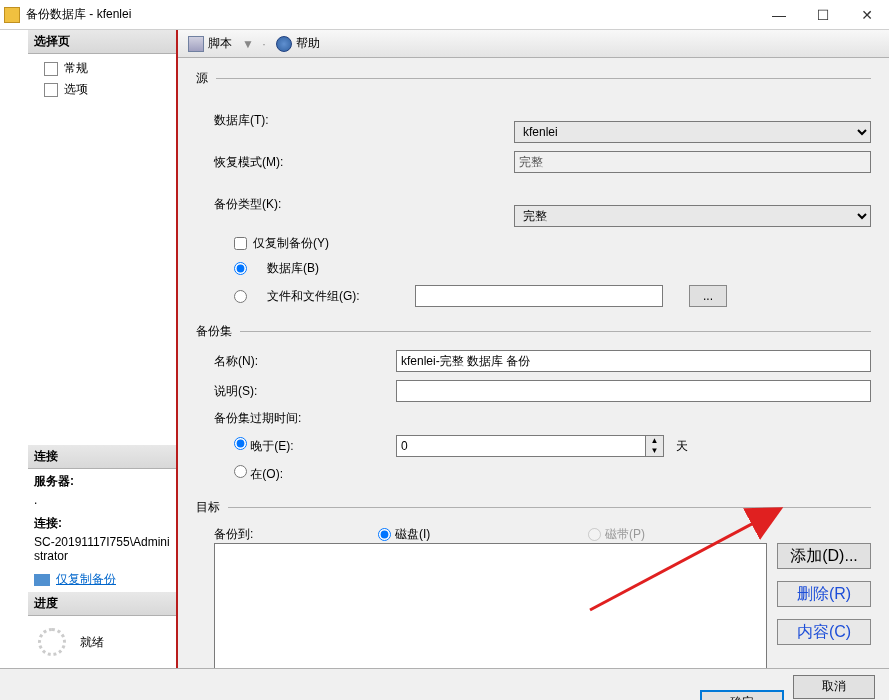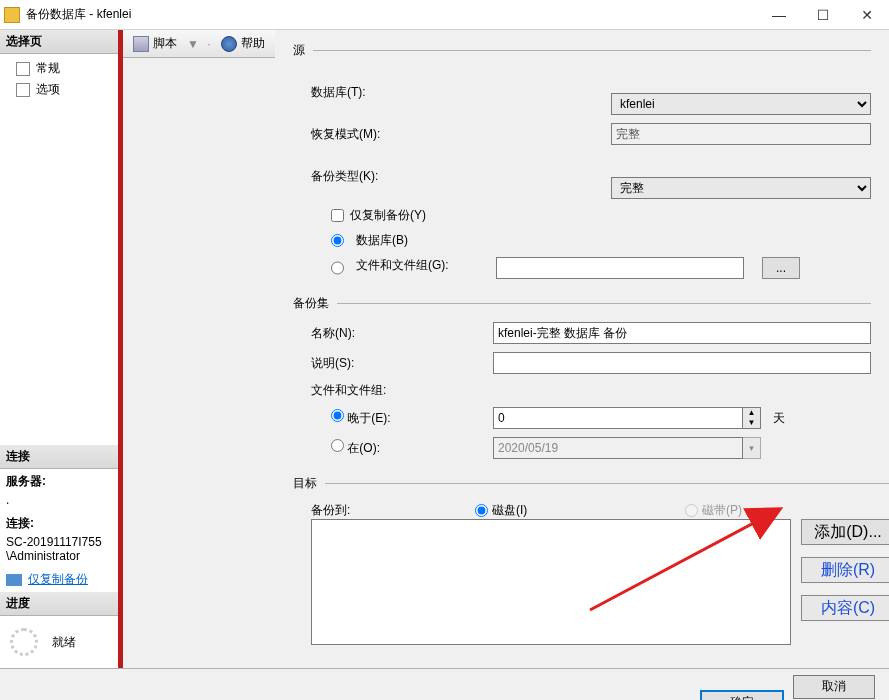--- a/index.html
+++ b/index.html
@@ -6,37 +6,37 @@
 body { background: #fff; width: 889px; height: 700px; overflow: hidden; position: relative; }
 
 .titlebar { height: 30px; background: #fff; border-bottom: 1px solid #d0d0d0; display: flex; align-items: center; padding-left: 4px; }
 .titlebar .icon { width: 16px; height: 16px; background: #f0c040; border: 1px solid #c09020; margin-right: 6px; }
 .titlebar .title { flex: 1; }
 .titlebar .win-btns { display: flex; }
 .titlebar .win-btn { width: 44px; height: 26px; display: flex; align-items: center; justify-content: center; font-size: 14px; color: #333; }
 
 .body { display: flex; height: 638px; }
 
-.left-panel { width: 178px; border-right: 5px solid #b91c1c; display: flex; flex-direction: column; }
+.left-panel { width: 178px; border-right: 2px solid #b91c1c; display: flex; flex-direction: column; padding-left: 28px; }
 .left-section-header { background: linear-gradient(#e8e8e8, #d8d8d8); border-bottom: 1px solid #b0b0b0; padding: 3px 6px; font-weight: bold; }
 .left-section { padding: 4px 6px; flex-shrink: 0; }
 .left-section.grow { flex: 1; }
 .nav-item { display: flex; align-items: center; padding: 2px 0 2px 10px; }
 .nav-item .page-icon { width: 14px; height: 14px; border: 1px solid #888; background: #fff; margin-right: 6px; display: inline-block; }
 
 .conn-label { font-weight: bold; margin-bottom: 3px; }
 .conn-value { margin-bottom: 8px; word-break: break-all; }
 .conn-link { display: flex; align-items: center; margin-top: 6px; }
 .conn-link .net-icon { width: 16px; height: 12px; background: #5090d0; margin-right: 6px; display: inline-block; }
 .conn-link a { color: #0066cc; text-decoration: underline; cursor: pointer; }
 
 .progress-row { display: flex; align-items: center; padding: 8px 4px; }
 .progress-spinner { width: 28px; height: 28px; border: 3px dotted #ccc; border-radius: 50%; margin-right: 14px; }
 
-.right-panel { flex: 1; display: flex; flex-direction: row; background: #f0f0f0; }
+.right-panel { flex: 1; display: flex; flex-direction: column; background: #f0f0f0; }
 .toolbar { height: 28px; background: linear-gradient(#f8f8f8, #e4e4e4); border-bottom: 1px solid #b0b0b0; display: flex; align-items: center; padding: 0 6px; gap: 4px; }
 .toolbar-btn { display: flex; align-items: center; gap: 4px; padding: 2px 4px; cursor: pointer; }
 .toolbar-btn .ticon { width: 16px; height: 16px; display: inline-block; }
 .ticon.script { background: linear-gradient(#d0d0e0, #a0a0c0); border: 1px solid #7080a0; }
 .ticon.help { background: radial-gradient(#6090d0, #3060a0); border-radius: 50%; border: 1px solid #204080; }
 .toolbar .sep { color: #888; padding: 0 2px; }
 
 .content { flex: 1; padding: 12px 18px 0 18px; overflow: hidden; }
 
 fieldset { border: none; padding: 0; margin-bottom: 8px; }
@@ -51,21 +51,21 @@
 .form-row.bkup-name label { width: 182px; }
 .form-row .ctrl { flex: 1; display: flex; align-items: center; }
 
 select, input[type=text], .readonly-box, .num-input, .date-input {
   border: 1px solid #7a7a7a; background: #fff; height: 22px; padding: 0 4px; font-size: 12px;
 }
 select { width: 100%; background: #e8e8e8; margin-top: 24px; }
 .readonly-box { width: 100%; background: #f0f0f0; color: #555; display: flex; align-items: center; }
 input[type=text] { width: 100%; }
 
-.radio-row { display: flex; margin-bottom: 8px; padding-left: 38px; gap: 8px; }
+.radio-row { display: flex; align-items: center; margin-bottom: 8px; padding-left: 38px; gap: 16px; }
 .radio-row input { margin-right: 4px; }
 
 .check-row { display: flex; align-items: center; margin-bottom: 8px; padding-left: 38px; }
 .check-row input { margin-right: 6px; }
 
 .file-browse-btn { width: 38px; height: 22px; background: #e0e0e0; border: 1px solid #888; margin-left: 6px; cursor: pointer; text-align: center; }
 
 .spin-wrap { display: flex; align-items: center; width: 268px; }
 .num-input { flex: 1; }
 .spin-btns { width: 18px; height: 22px; border: 1px solid #7a7a7a; border-left: none; display: flex; flex-direction: column; }
@@ -222,45 +222,39 @@
         </div>
 
         <div class="form-row bkup-name">
           <label>说明(S):</label>
           <div class="ctrl">
               <input type="text" value="" style="">
             </div>
         </div>
 
         <div class="form-row">
-          <label>文件和文件组:</label>
+          <label>备份集过期时间:</label>
         </div>
 
         <div class="form-row indent2">
           <label><input type="radio" name="exp" checked="" style=""> <span>晚于(E):</span></label>
           <div class="ctrl">
             <div class="spin-wrap">
               <input class="num-input" type="text" value="0" style="">
               <div class="spin-btns">
                   <div>▲</div>
                   <div>▼</div>
                 </div>
             </div>
             <span class="unit">天</span>
           </div>
         </div>
 
         <div class="form-row indent2">
           <label><input type="radio" name="exp" style=""> <span>在(O):</span></label>
-          <div class="ctrl">
-            <div class="date-wrap">
-              <div class="date-input">2020/05/19</div>
-              <div class="date-drop">▾</div>
-            </div>
-          </div>
         </div>
       </fieldset>
 
       <fieldset>
         <div class="legend-row">
             <span class="legend-text">目标</span>
             <span class="legend-line"></span>
           </div>
 
         <div class="dest-radios">

